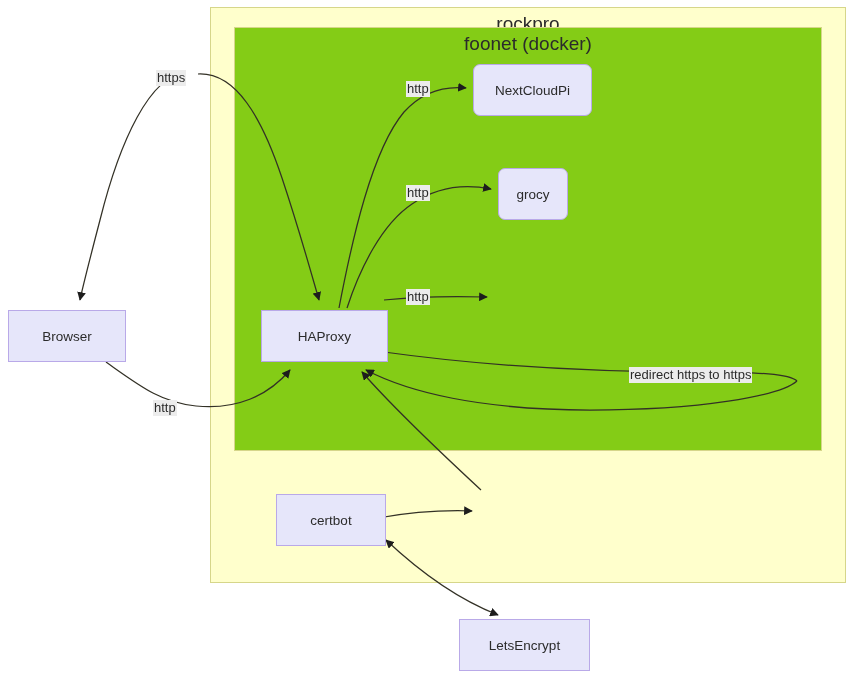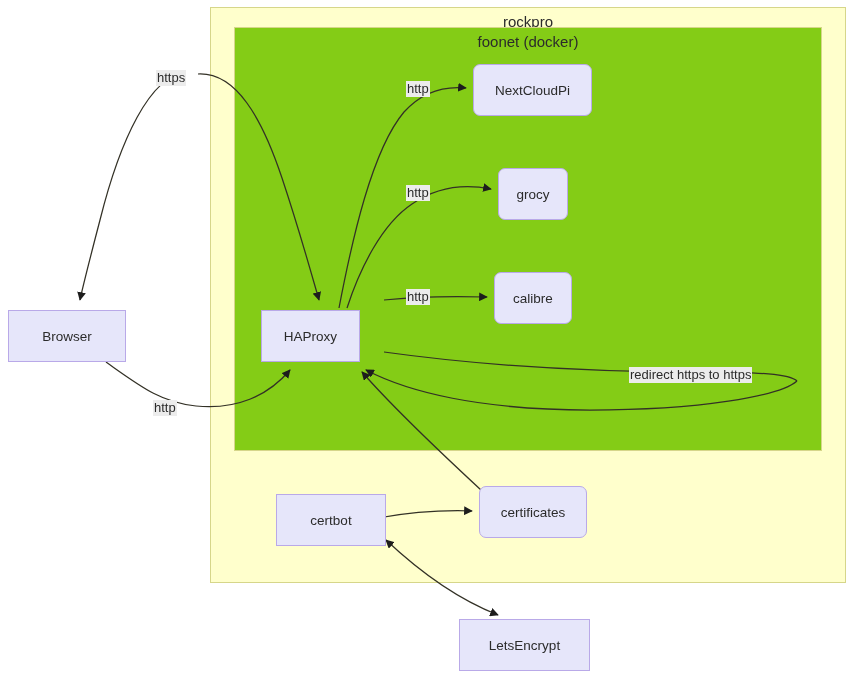--- a/index.html
+++ b/index.html
@@ -23,21 +23,21 @@
   }
   .container-box {
     position: absolute;
     background: #ffffcc;
     border: 1.4px solid #d6d68a;
   }
   .container-label {
     position: absolute;
     width: 100%;
     text-align: center;
-    font-size: 15px;
+    font-size: 19px;
     color: #2b2b2b;
     font-family: "Liberation Sans", sans-serif;
     white-space: nowrap;
   }
   .node {
     position: absolute;
     background: #e6e6fa;
     border: 1.2px solid #b9a9e8;
     display: flex;
     align-items: center;
@@ -104,34 +104,28 @@
     <path class="edge-path" d="M 481,490 C 440,452 390,404 362,372" marker-end="url(#arrow)"></path>
 
     <path class="edge-path" d="M 378,518 C 412,512 444,510 472,511" marker-end="url(#arrow)"></path>
 
     <path class="edge-path" d="M 386,540 C 420,572 460,600 498,615" marker-start="url(#arrow-start)" marker-end="url(#arrow)"></path>
   </svg>
 
   <div class="node" id="n-browser" style="left: 8px; top: 310px; width: 118px; height: 52px;">
     <span>Browser</span>
   </div>
-  <div class="node" id="n-haproxy" style="left: 261px; top: 310px; width: 99px; height: 52px;">
+  <div class="node" id="n-haproxy" style="left: 261px; top: 310px; width: 127px; height: 52px;">
     <span>HAProxy</span>
   </div>
   <div class="node rounded" id="n-grocy" style="left: 498px; top: 168px; width: 70px; height: 52px;">
     <span>grocy</span>
   </div>
   <div class="node rounded" id="n-nextcloudpi" style="left: 473px; top: 64px; width: 119px; height: 52px;">
     <span>NextCloudPi</span>
-  </div>
-  <div class="node rounded" id="n-calibre" style="left: 494px; top: 272px; width: 78px; height: 52px;">
-    <span>calibre</span>
-  </div>
-  <div class="node rounded" id="n-certificates" style="left: 479px; top: 486px; width: 108px; height: 52px;">
-    <span>certificates</span>
   </div>
   <div class="node" id="n-certbot" style="left: 276px; top: 494px; width: 110px; height: 52px;">
     <span>certbot</span>
   </div>
   <div class="node" id="n-letsencrypt" style="left: 459px; top: 619px; width: 131px; height: 52px;">
     <span>LetsEncrypt</span>
   </div>
 
   <div class="edge-label" id="el-https" style="left: 156px; top: 70px;">https</div>
   <div class="edge-label" id="el-http-br" style="left: 153px; top: 400px;">http</div>

